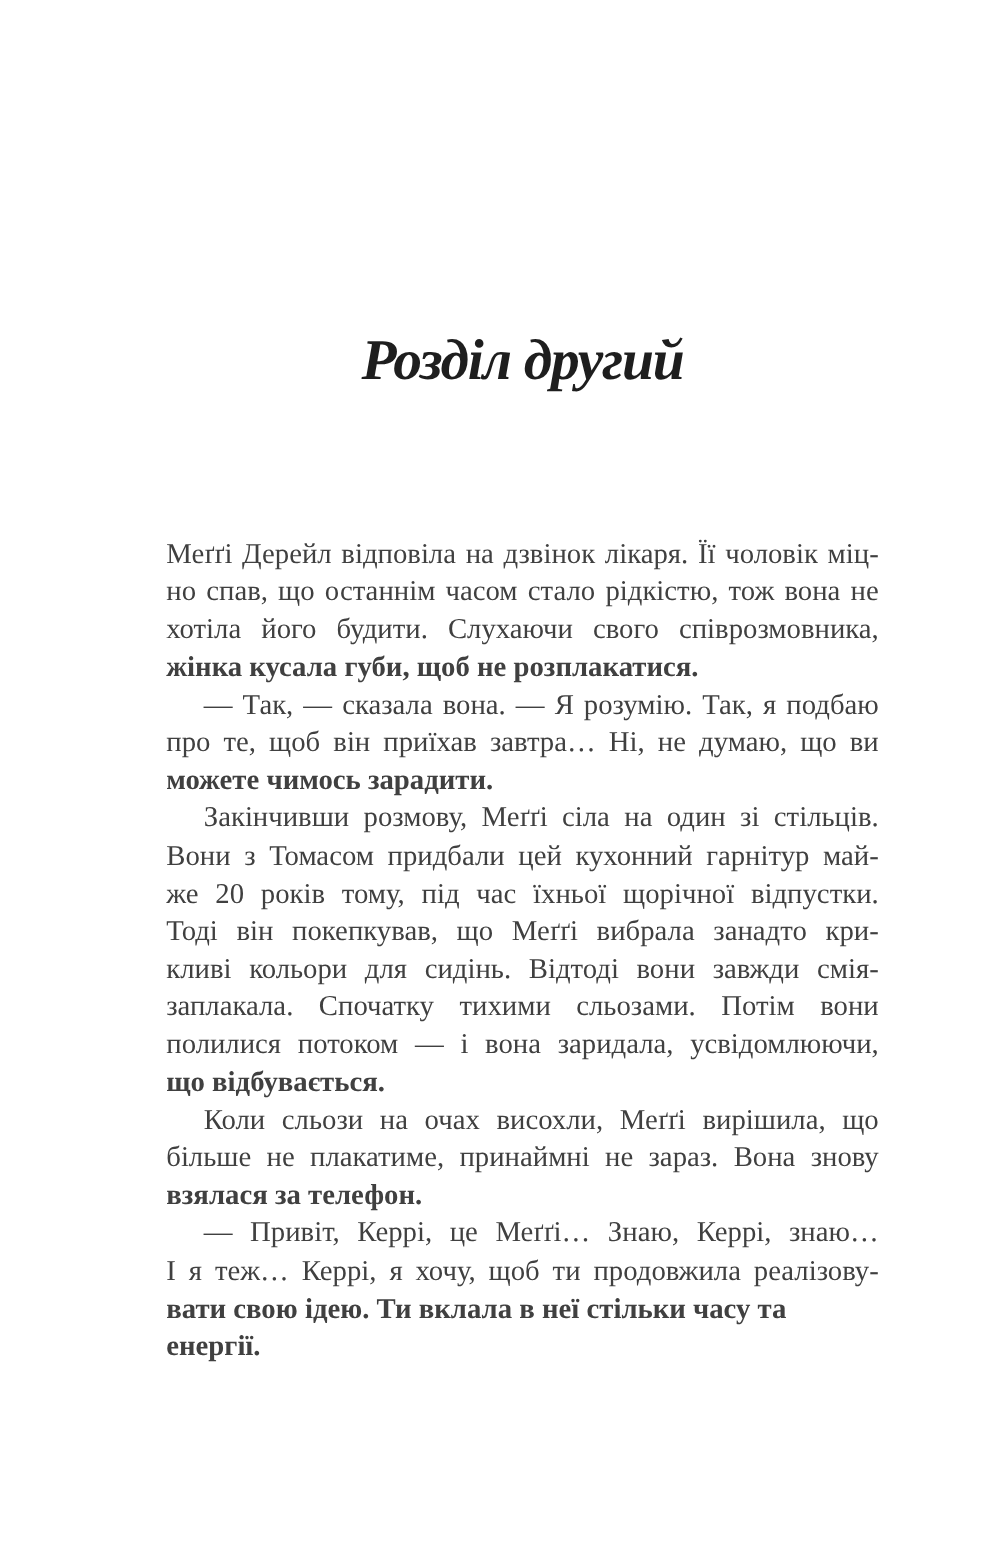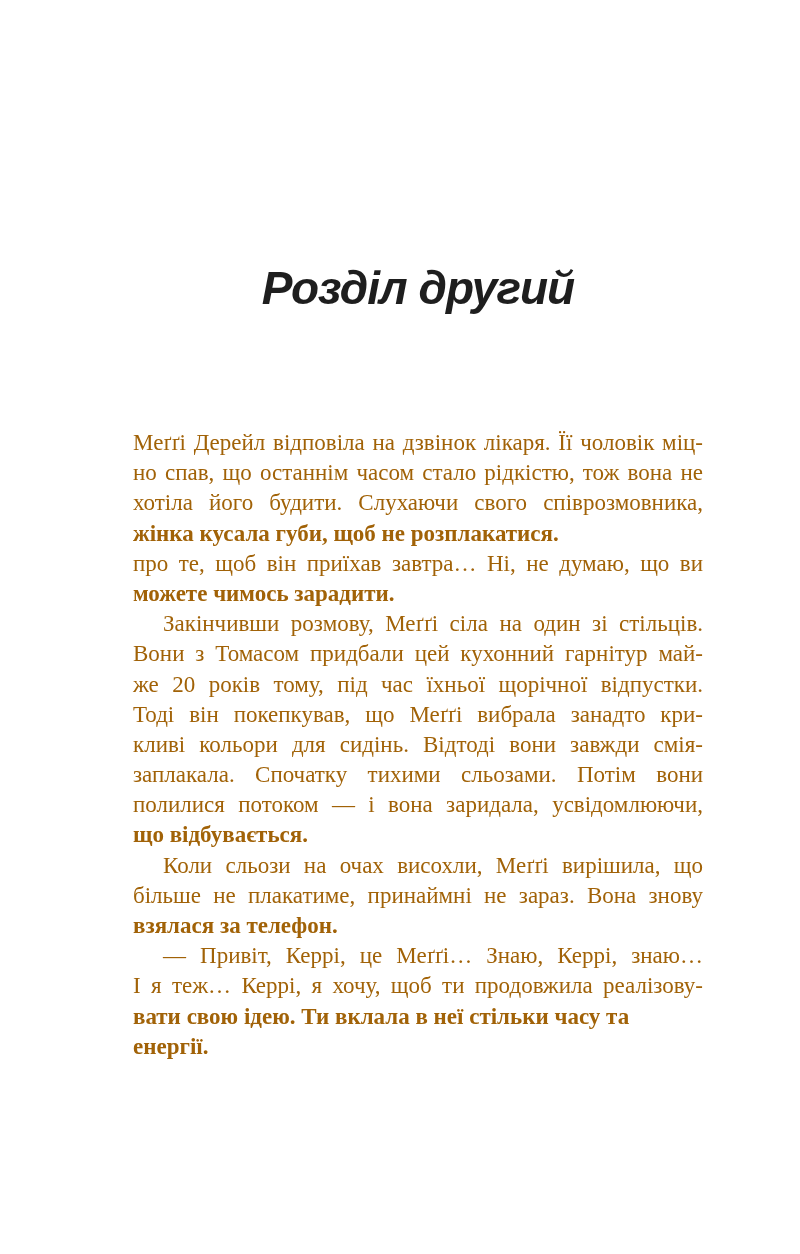--- a/index.html
+++ b/index.html
@@ -14,36 +14,36 @@
       background: #ffffff;
       overflow: hidden;
       font-family: "Liberation Serif", "DejaVu Serif", serif;
     }
     .chapter-title {
       position: absolute;
       top: 258px;
       left: 133px;
       width: 570px;
       text-align: center;
-      font-family: Liberation Sans, sans-serif;
+      font-family: Liberation Serif, serif;
       font-style: italic;
       font-weight: 700;
       font-size: 46px;
       line-height: 60px;
       letter-spacing: -1px;
       color: #1e1e1e;
     }
     .text-block {
       position: absolute;
       top: 428px;
       left: 133px;
       width: 570px;
       font-size: 23px;
       line-height: 30.2px;
-      color: #a16207;
+      color: #404040;
     }
     .paragraph { margin: 0; padding: 0; }
     .line {
       text-align: justify;
       text-align-last: justify;
       text-justify: inter-word;
       white-space: normal;
       height: 30.2px;
       overflow: visible;
     }
@@ -66,20 +66,21 @@
   <div class="text-block">
 
     <div class="paragraph">
       <div class="line">Меґґі Дерейл відповіла на дзвінок лікаря. Її чоловік міц-</div>
       <div class="line">но спав, що останнім часом стало рідкістю, тож вона не</div>
       <div class="line">хотіла його будити. Слухаючи свого співрозмовника,</div>
       <div class="line end">жінка кусала губи, щоб не розплакатися.</div>
     </div>
 
     <div class="paragraph">
+      <div class="line ind">— Так, — сказала вона. — Я розумію. Так, я подбаю</div>
       <div class="line">про те, щоб він приїхав завтра… Ні, не думаю, що ви</div>
       <div class="line end">можете чимось зарадити.</div>
     </div>
 
     <div class="paragraph">
       <div class="line ind">Закінчивши розмову, Меґґі сіла на один зі стільців.</div>
       <div class="line">Вони з Томасом придбали цей кухонний гарнітур май-</div>
       <div class="line">же 20 років тому, під час їхньої щорічної відпустки.</div>
       <div class="line">Тоді він покепкував, що Меґґі вибрала занадто кри-</div>
       <div class="line">кливі кольори для сидінь. Відтоді вони завжди смія-</div>

